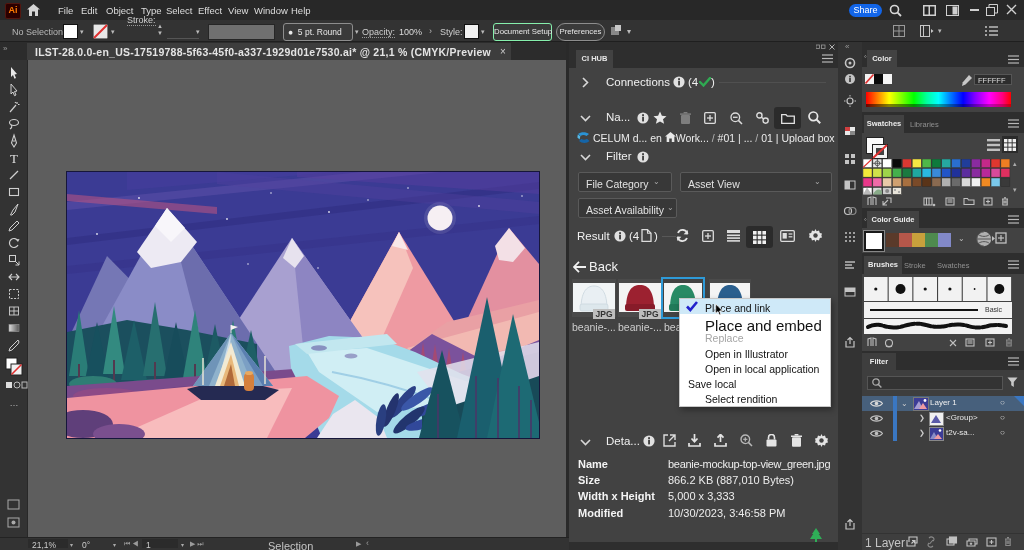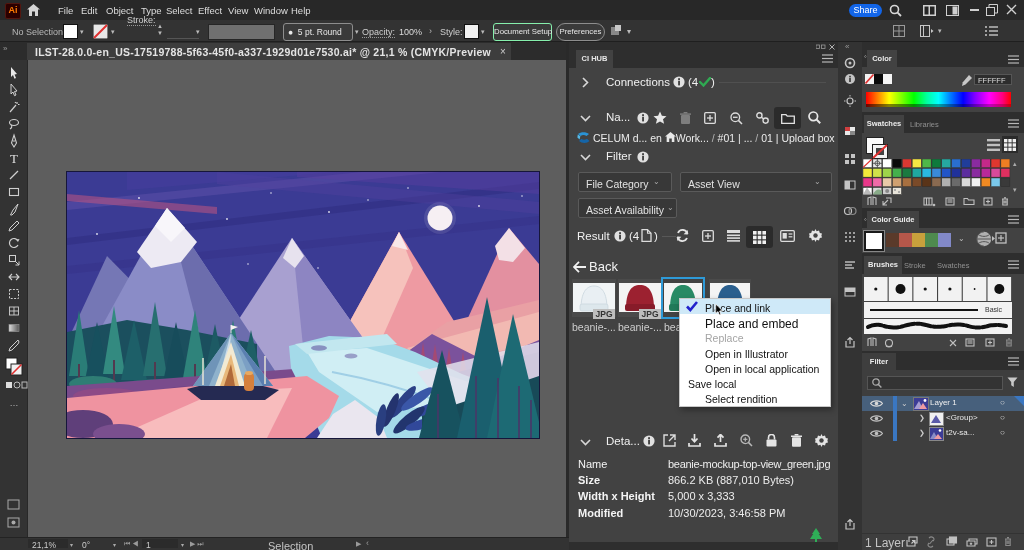--- a/index.html
+++ b/index.html
@@ -549,39 +549,39 @@
       <rect x="1" y="3.2" width="9" height="9.5" rx="1"></rect>
       <rect x="0" y="1.5" width="11" height="1.5"></rect>
       <rect x="3.6" y="0" width="3.8" height="1.5"></rect>
     </g>
   </svg>
 <svg class="a" style="left:815px;top:434px" width="13" height="13" viewBox="0 0 13 13">
     <path d="M6.5 0 L7.6 2.2 L10 1.6 L10.8 3.9 L13 4.5 L12.4 6.5 L13 8.5 L10.8 9.1 L10 11.4 L7.6 10.8 L6.5 13 L5.4 10.8 L3 11.4 L2.2 9.1 L0 8.5 L0.6 6.5 L0 4.5 L2.2 3.9 L3 1.6 L5.4 2.2 Z" fill="#e4e4e4"></path>
     <circle cx="6.5" cy="6.5" r="2.2" fill="#424242"></circle>
   </svg>
 
-<div class="a" style="left:578px;top:458px;color:#f4f4f4;font-size:11px;font-weight:normal">Name</div>
+<div class="a" style="left:578px;top:458px;color:#f4f4f4;font-size:11px;font-weight:bold">Name</div>
 <div class="a" style="left:668px;top:458px;color:#ededed;font-size:11px;letter-spacing:-0.3px">beanie-mockup-top-view_green.jpg</div>
 <div class="a" style="left:578px;top:474px;color:#f4f4f4;font-size:11px;font-weight:bold">Size</div>
 <div class="a" style="left:668px;top:474px;color:#ededed;font-size:11px">866.2 KB (887,010 Bytes)</div>
 <div class="a" style="left:578px;top:490px;color:#f4f4f4;font-size:11px;font-weight:bold">Width x Height</div>
 <div class="a" style="left:668px;top:490px;color:#ededed;font-size:11px">5,000 x 3,333</div>
 <div class="a" style="left:578px;top:507px;color:#f4f4f4;font-size:11px;font-weight:bold">Modified</div>
 <div class="a" style="left:668px;top:507px;color:#ededed;font-size:11px">10/30/2023, 3:46:58 PM</div>
 <svg class="a" style="left:809px;top:528px" width="14" height="14" viewBox="0 0 14 14">
     <polygon points="7,0 11,6 9.8,6 13,11 8,11 8,14 6,14 6,11 1,11 4.2,6 3,6" fill="#2fae57"></polygon>
   </svg>
 
 <div class="a" style="left:679px;top:298px;width:152px;height:109px;background:#ffffff;border:1px solid #c8c8c8;box-sizing:border-box;box-shadow:2px 3px 6px rgba(0,0,0,0.35)"></div>
 <div class="a" style="left:680px;top:299px;width:150px;height:15px;background:#cfe9f8"></div>
 <svg class="a" style="left:686px;top:301px" width="12" height="11" viewBox="0 0 12 11">
     <path d="M1 5.5 L4.3 9 L11 1" fill="none" stroke="#2222cc" stroke-width="2.6"></path>
   </svg>
 <div class="a" style="left:705px;top:302px;color:#111;font-size:10.5px">Place and link</div>
-<div class="a" style="left:705px;top:317px;color:#111;font-size:12px">Place and embed</div>
+<div class="a" style="left:705px;top:317px;color:#111;font-size:15px">Place and embed</div>
 <div class="a" style="left:705px;top:332px;color:#a4a4a4;font-size:10.5px">Replace</div>
 <div class="a" style="left:705px;top:348px;color:#111;font-size:10.5px">Open in Illustrator</div>
 <div class="a" style="left:705px;top:363px;color:#111;font-size:10.5px">Open in local application</div>
 <div class="a" style="left:688px;top:378px;color:#111;font-size:10.5px">Save local</div>
 <div class="a" style="left:705px;top:393px;color:#111;font-size:10.5px">Select rendition</div>
 <svg class="a" style="left:715px;top:304px" width="9" height="12" viewBox="0 0 9 12">
     <path d="M0.7 0 L0.7 9.5 L3 7.6 L4.3 10.9 L5.9 10.2 L4.6 7 L7.5 6.8 Z" fill="#000" stroke="#fff" stroke-width="0.8"></path>
   </svg>
 
 <div class="a" style="left:838px;top:42px;width:24px;height:508px;background:#333333"></div>

